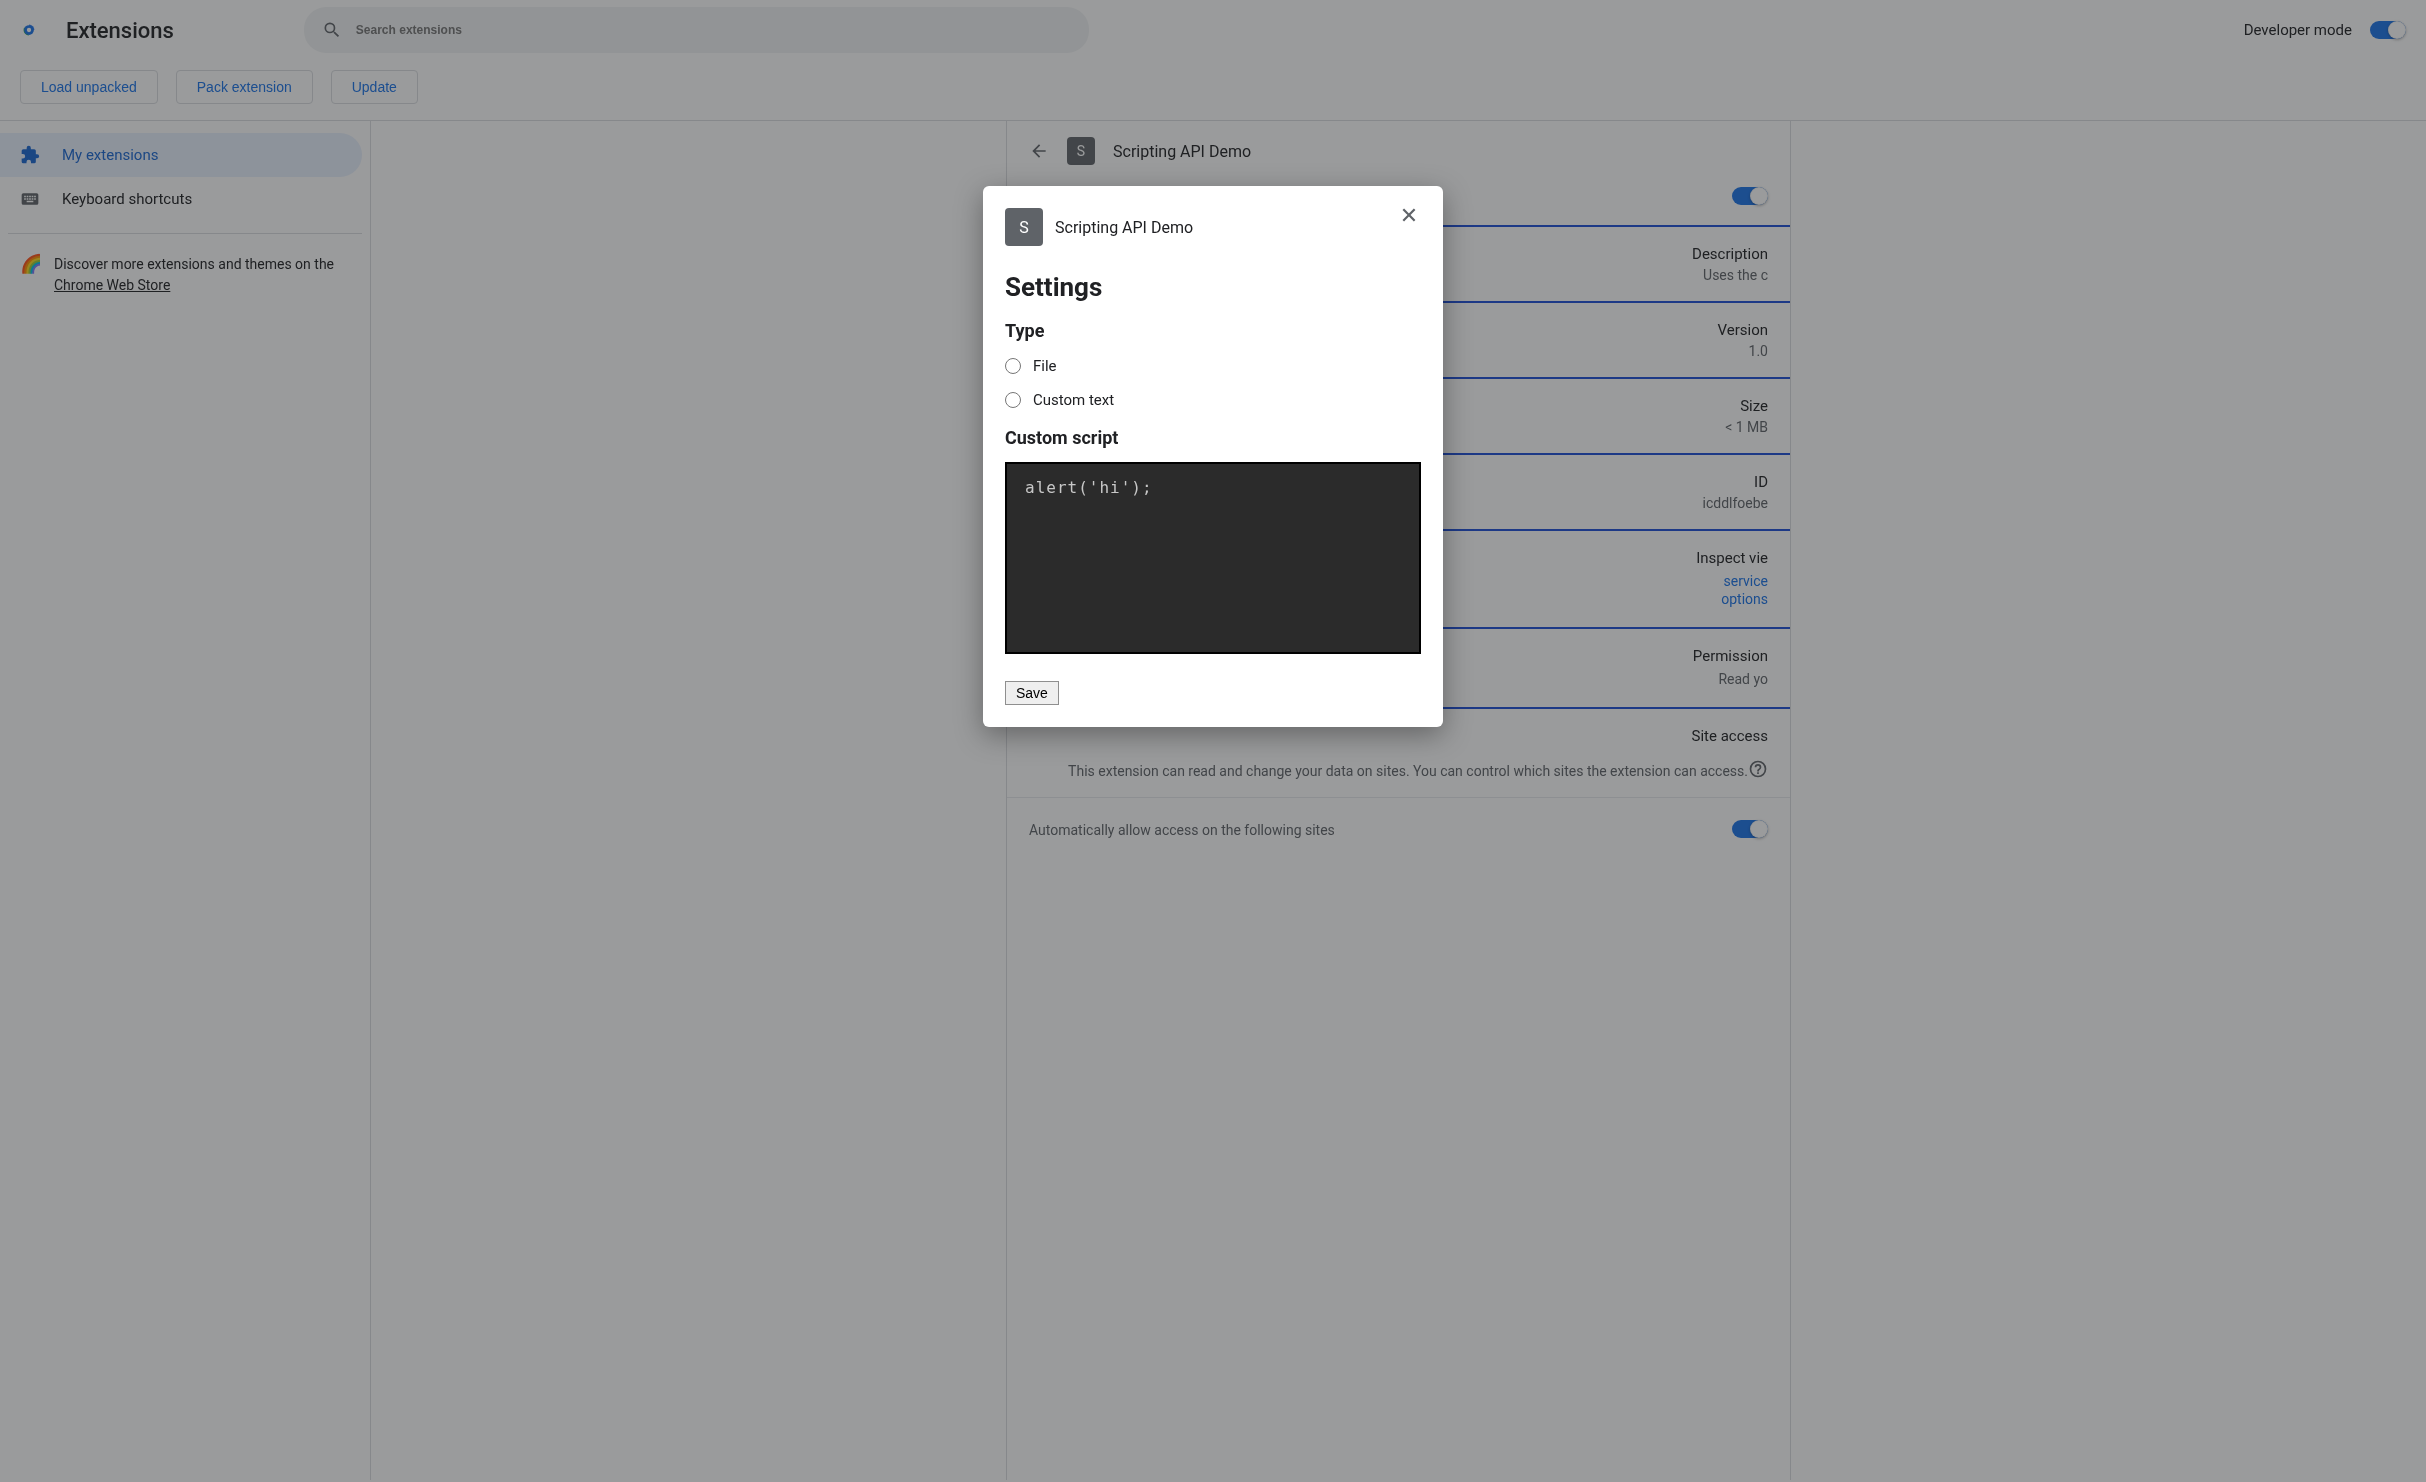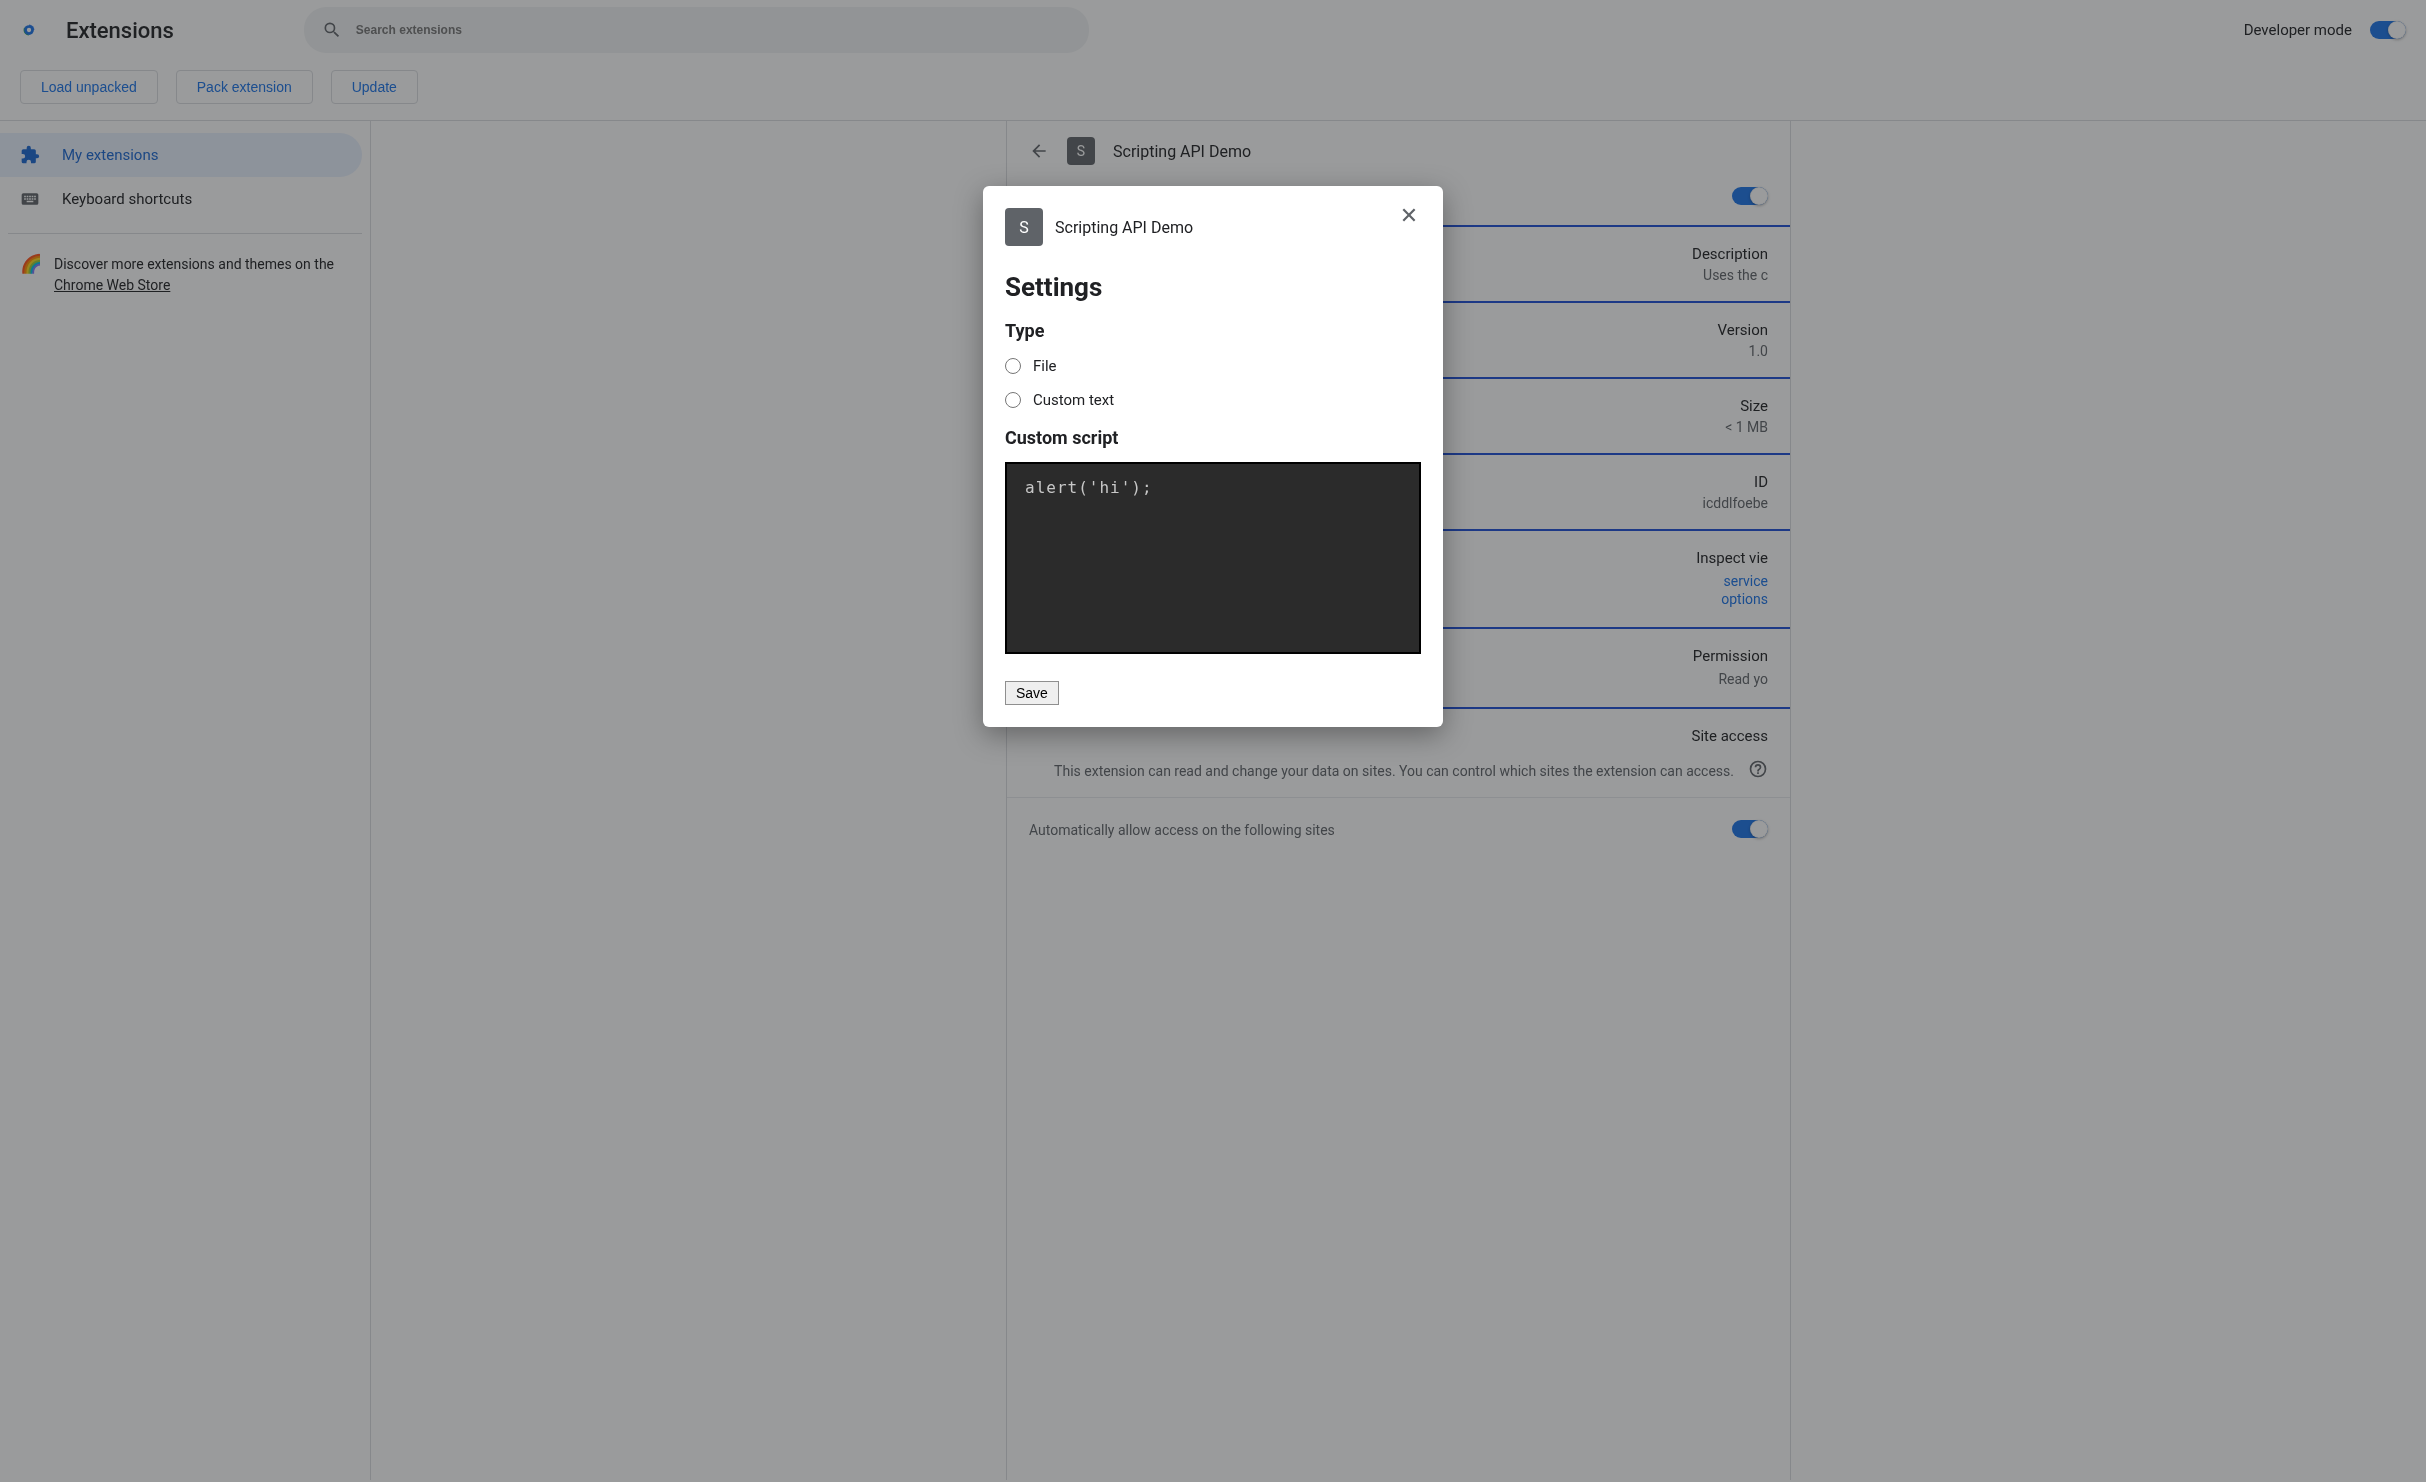--- a/index.html
+++ b/index.html
@@ -303,21 +303,21 @@
 
       <div class="section-col">
         <div class="label">Permission</div>
         <ul class="bullets">
           <li>Read yo</li>
         </ul>
       </div>
 
       <div class="section-col">
         <div class="label">Site access</div>
-        <div style="display:flex; gap:14px; align-items:flex-start; margin-top:14px;">
+        <div style="display:flex; align-items:flex-start; margin-top:14px;">
           <div class="value" style="flex:1">This extension can read and change your data on sites. You can control which sites the extension can access.</div>
           <svg class="help-icon" viewBox="0 0 24 24">
               <path d="M11 18h2v-2h-2v2zm1-16a10 10 0 1 0 10 10A10 10 0 0 0 12 2zm0 18a8 8 0 1 1 8-8 8 8 0 0 1-8 8zm0-14a4 4 0 0 0-4 4h2a2 2 0 1 1 4 0c0 2-3 1.75-3 5h2c0-2.25 3-2.5 3-5a4 4 0 0 0-4-4z"></path>
             </svg>
         </div>
       </div>
 
       <div class="section-row">
         <span class="value" style="color:#5f6368">Automatically allow access on the following sites</span>
         <div class="toggle on">

